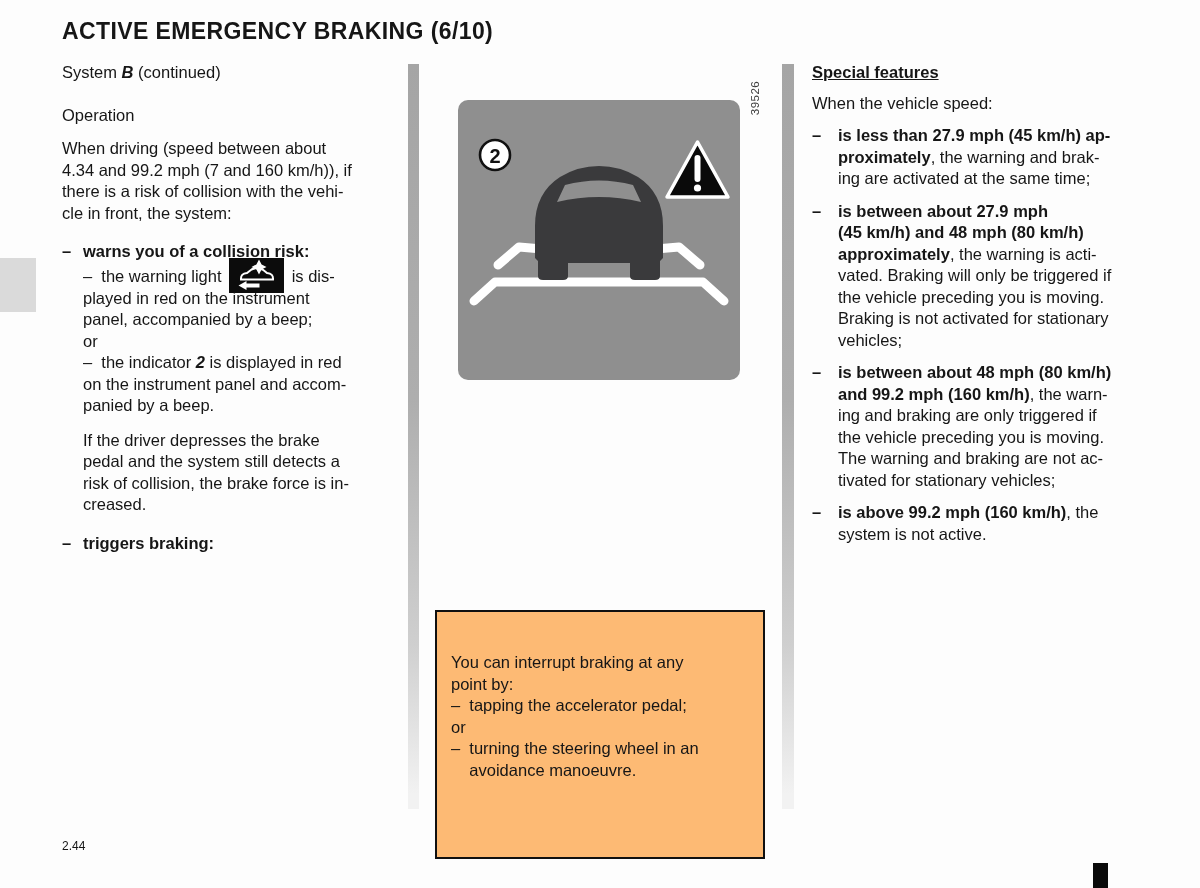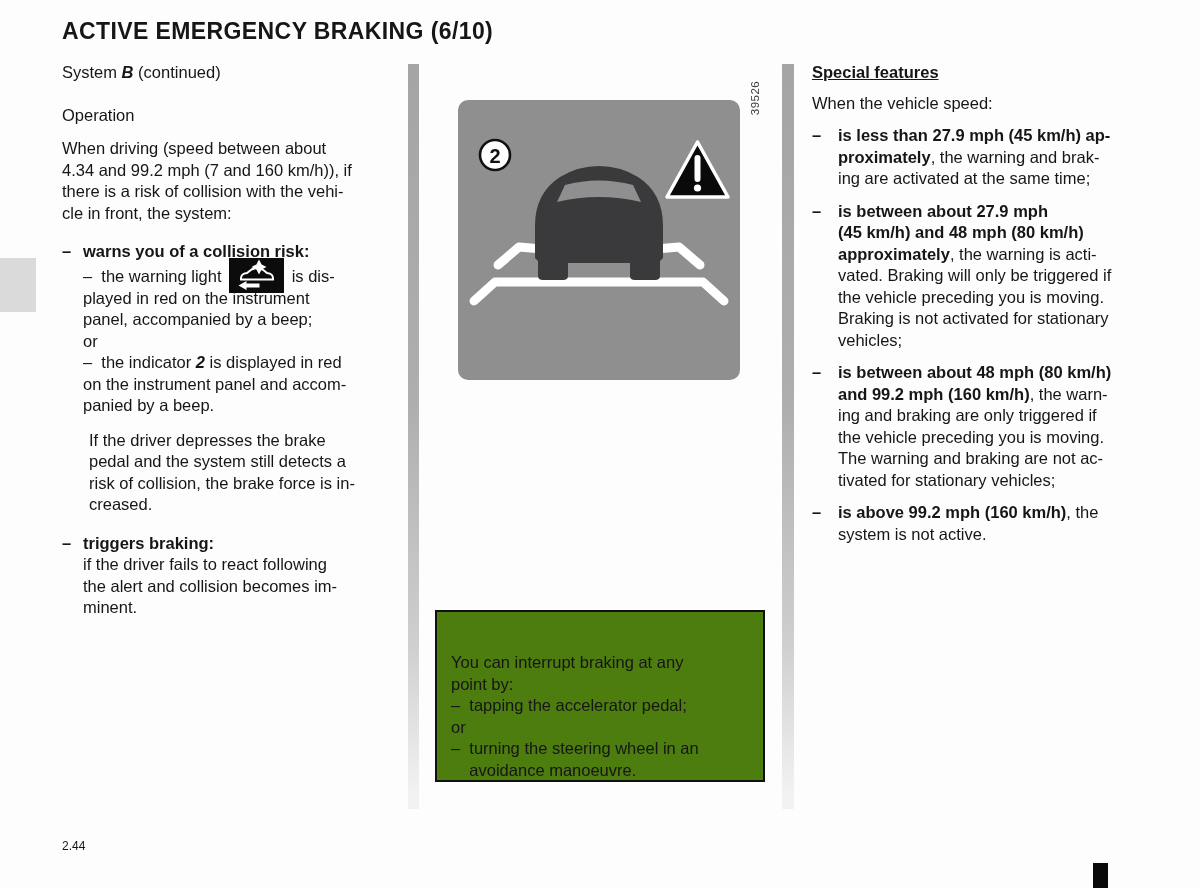--- a/index.html
+++ b/index.html
@@ -23,37 +23,37 @@
   .op-head{font-weight:normal;margin-top:21px;}
   .intro{margin-top:12px;}
   .bullet{display:flex;margin-top:17px;}
   .bullet .dash{width:21px;flex:0 0 21px;font-weight:bold;}
   .bullet .blabel{font-weight:bold;}
   .subblock{margin-left:21px;}
   .wl-icon{
     display:inline-block;width:55px;height:35px;background:#0c0c0c;
     vertical-align:-11px;margin:-5px 3px;
   }
-  .brakep{margin-left:27px;margin-top:13px;}
+  .brakep{margin-left:21px;margin-top:13px;}
   .trigbody{margin-top:0;}
   
   .divider{width:11px;top:64px;height:745px;
     background:linear-gradient(to bottom,#a5a5a5 0%,#aeaeae 45%,#cfcfcf 78%,#f2f2f2 98%);}
   .div1{left:408px;}
   .div2{left:782px;width:12px;}
   
   .figure{left:458px;top:100px;width:282px;height:280px;background:#8f8f8f;border-radius:10px;}
   .fig-num{
     left:715px;top:91px;width:80px;height:14px;text-align:center;
     transform:rotate(-90deg);font-size:11.5px;letter-spacing:.5px;color:#3d3d3d;line-height:14px;
   }
   
   .note-box{
-    left:435px;top:610px;width:330px;height:172px;box-sizing:border-box;
-    border:2px solid #101010;background:#4d7c0f;
+    left:435px;top:610px;width:330px;height:249px;box-sizing:border-box;
+    border:2px solid #101010;background:#fdba74;
     padding:40px 12px 0 14px;
   }
   
   .col-right{left:812px;top:62px;width:340px;}
   .sf-head{font-weight:bold;text-decoration:underline;}
   .sf-lead{margin-top:9px;}
   .rbullet{display:flex;margin-top:11px;}
   .rbullet .dash{width:26px;flex:0 0 26px;font-weight:bold;}
   .rb-body b{font-weight:bold;}
   
@@ -97,23 +97,20 @@
 
   <div class="brakep prew">If the driver depresses the brake
 pedal and the system still detects a
 risk of collision, the brake force is in-
 creased.</div>
 
   <div class="bullet">
     <span class="dash">–</span>
     <span>
       <span class="blabel">triggers braking:</span>
-      <div class="trigbody prew">if the driver fails to react following
-the alert and collision becomes im-
-minent.</div>
     </span>
   </div>
 </div>
 
 <div class="abs divider div1"></div>
 <div class="abs divider div2"></div>
 
 <div class="abs figure">
   <svg width="282" height="280" viewBox="0 0 282 280">
 

